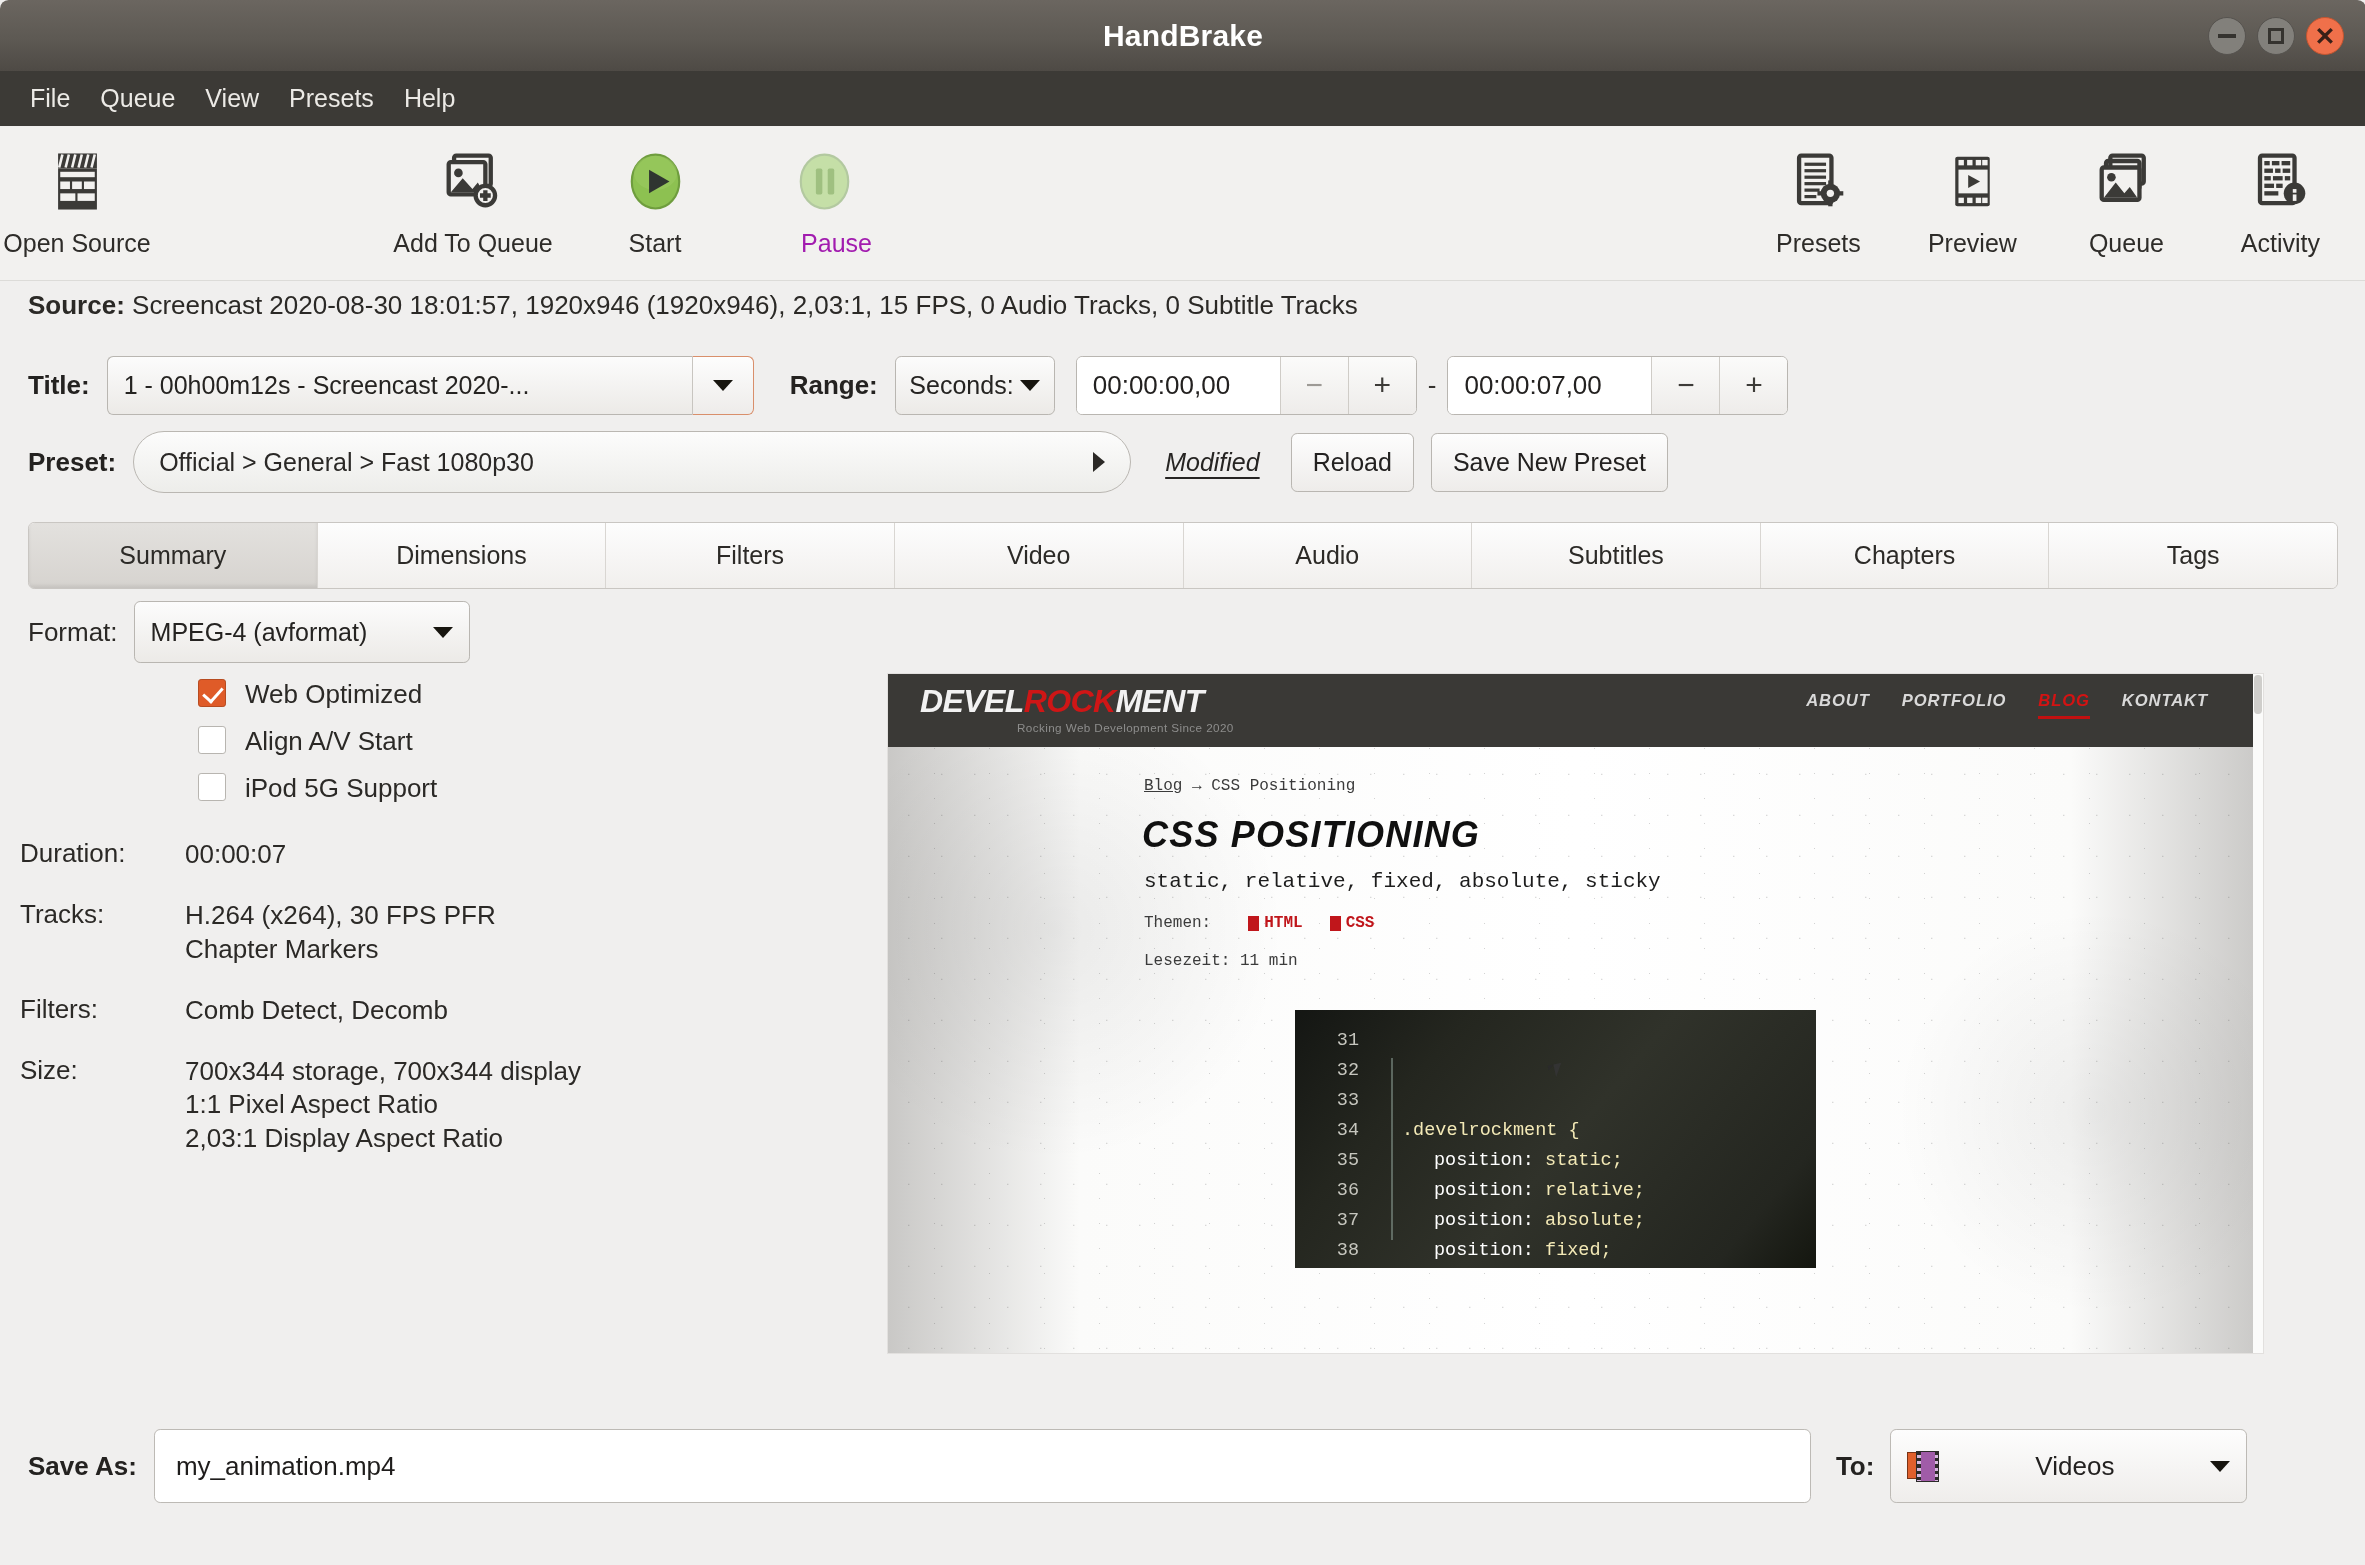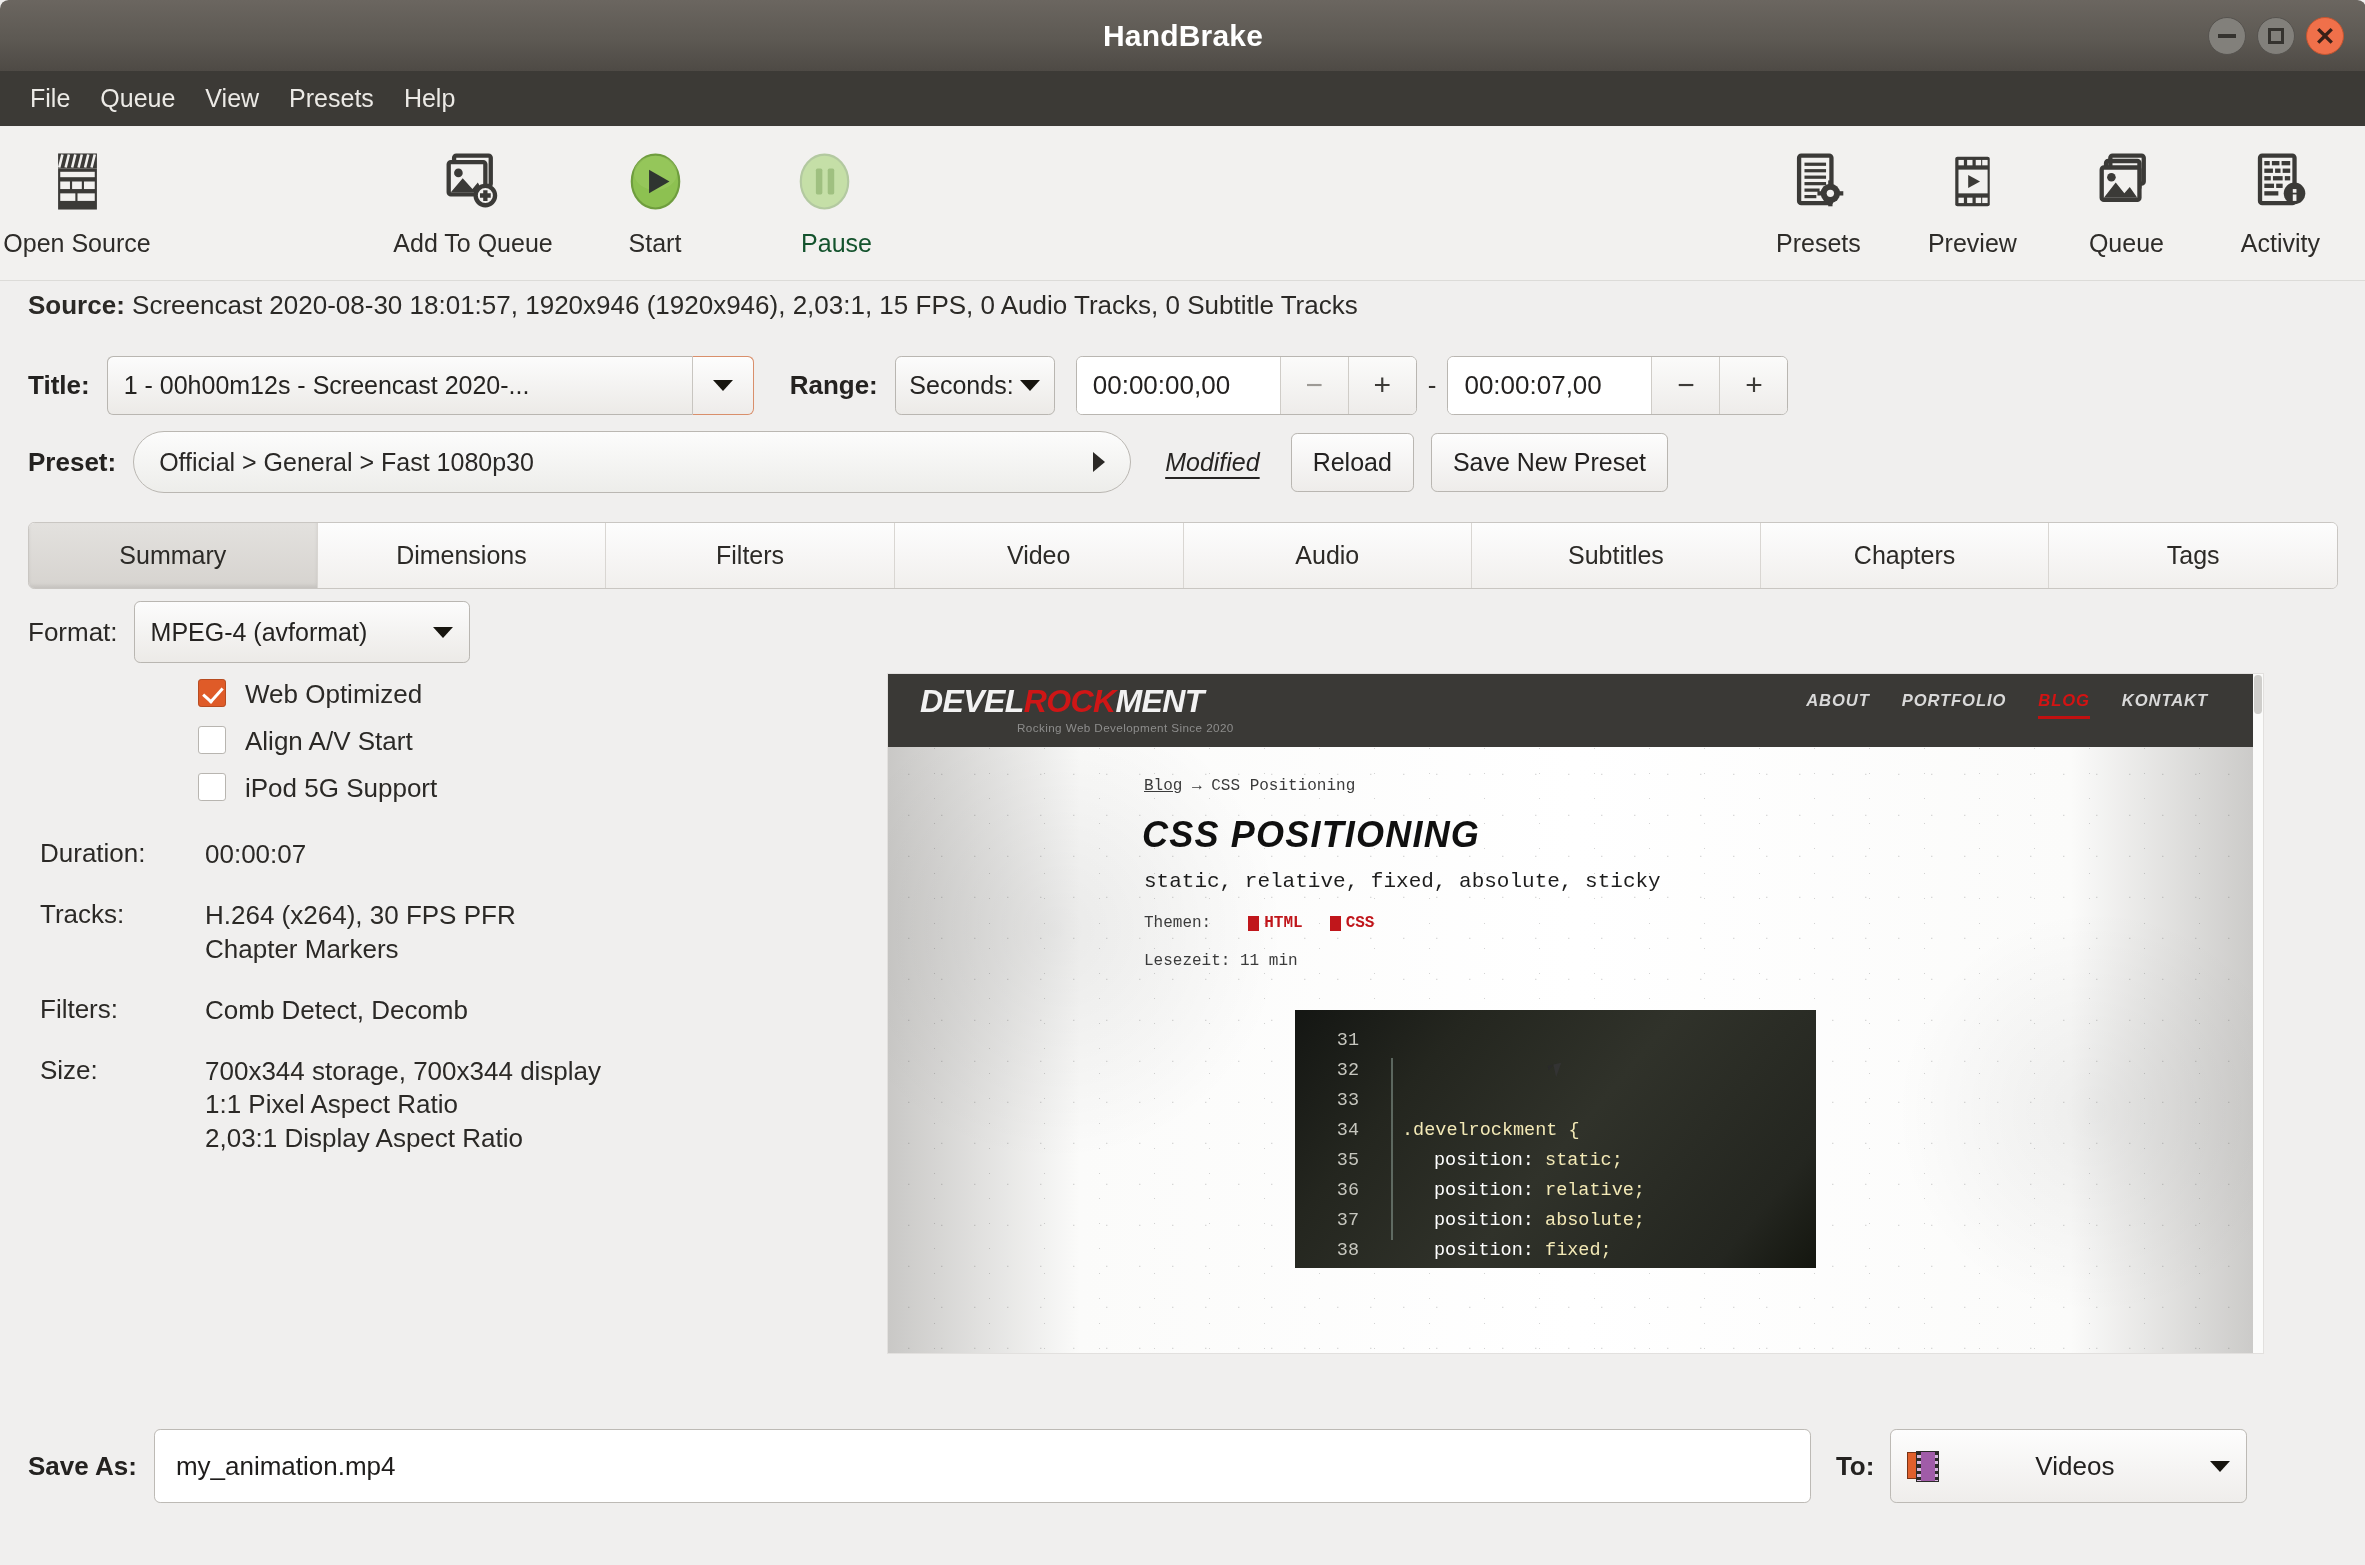--- a/index.html
+++ b/index.html
@@ -61,21 +61,21 @@
   }
   .tb-group-left { position: absolute; left: 0; top: 0; display: flex; gap: 45px; }
   .tb-group-right { position: absolute; right: 8.6px; top: 0; display: flex; }
   .tbitem {
     width: 154px; height: 148px;
     display: flex; flex-direction: column; align-items: center; justify-content: flex-start;
     padding-top: 15px; gap: 8.6px;
   }
   .tbitem .ico { height: 78px; display: flex; align-items: center; justify-content: center; }
   .tbitem .lbl { font-size: 25px; color: #2e2c29; white-space: nowrap; }
-  .tbitem.disabled .lbl { color: #14532d; margin-left: 24px; }
+  .tbitem.disabled .lbl { color: #a21caf; margin-left: 24px; }
 
   
   .sourceline {
     position: absolute; left: 28px; top: 290px;
     font-size: 26px; color: #2b2926; white-space: nowrap;
   }
   .sourceline b { font-weight: bold; }
 
   
   .row-title {
@@ -185,21 +185,21 @@
     background: #ffffff; position: relative; flex: none;
   }
   .chkbox.checked { background: #df5b28; border-color: #b74b20; }
   .chkbox.checked::after {
     content: ""; position: absolute; left: 8px; top: 2.5px;
     width: 8.6px; height: 16px; border: solid #fff;
     border-width: 0 3.7px 3.7px 0; transform: rotate(42deg);
   }
   .chk-label { font-size: 26px; color: #2b2926; }
 
-  .infoblock { padding-left: 40px; margin-top: 34px; }
+  .infoblock { padding-left: 20px; margin-top: 34px; }
   .inforow { display: flex; margin-bottom: 28px; }
   .infokey { width: 165px; font-size: 26px; color: #2b2926; flex: none; }
   .infoval { font-size: 26px; color: #2b2926; line-height: 1.28; }
 
   
   .preview {
     position: absolute; left: 887px; top: 673px;
     width: 1377px; height: 681px;
     background: #ffffff; overflow: hidden;
     border: 0.6px solid #e2e0de;

